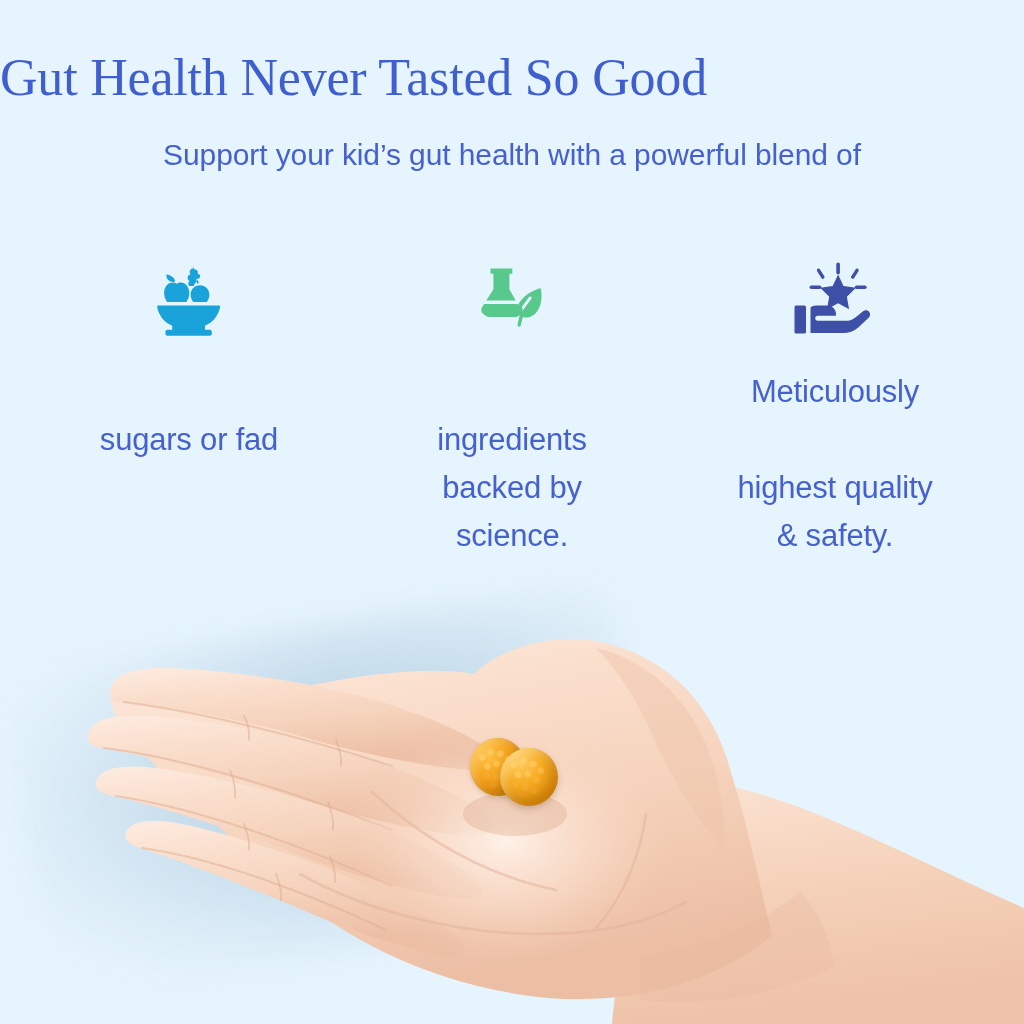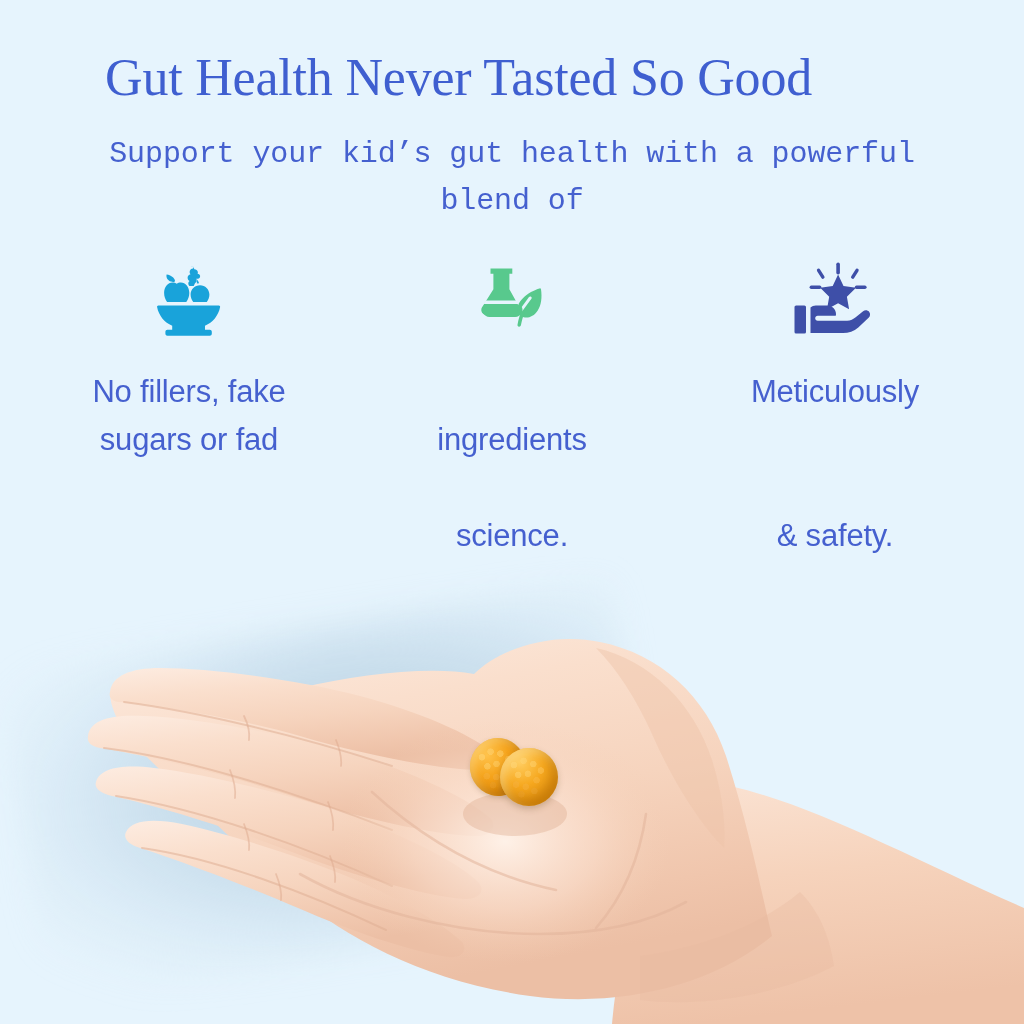--- a/index.html
+++ b/index.html
@@ -24,39 +24,39 @@
     background: #e6f4fd;
     overflow: hidden;
   }
 
   
   .headline {
     position: absolute;
     top: 48px;
     left: 0;
     width: 812px;
-    text-align: right;
+    text-align: left;
     font-family: "Liberation Serif", "DejaVu Serif", serif;
     font-size: 52px;
     line-height: 60px;
     font-weight: 400;
     color: #3f5fd0;
     letter-spacing: -0.2px;
     white-space: nowrap;
   }
 
   
   .subhead {
     position: absolute;
     top: 131px;
     left: 50%;
     transform: translateX(-50%);
     width: 900px;
     text-align: center;
-    font-family: Liberation Mono, monospace;
+    font-family: Liberation Sans, sans-serif;
     font-size: 30px;
     line-height: 47px;
     font-weight: 400;
     color: #4560cf;
     letter-spacing: -0.1px;
   }
   .subhead .line { display: block; }
 
   
   .features {
@@ -202,21 +202,21 @@
             <path d="M52 25.2c-5.2 0-9.4 4.1-9.4 9.4 0 2.8 1 5.3 2.6 7.4h13.6c1.6-2.1 2.6-4.6 2.6-7.4 0-5.3-4.2-9.4-9.4-9.4z"></path>
 
             <path d="M45.2 8.5c-2.1 0-3.6 1.6-3.6 3.5 0 .9.3 1.7.9 2.3-1.7.3-2.9 1.7-2.9 3.4 0 1.4.8 2.6 2 3.2-.8.6-1.3 1.5-1.3 2.6 0 1 .4 1.9 1.1 2.5h4.3c.6-1.7 1.6-3.2 2.9-4.4v-3.2c1.1.6 2.4.3 3.1-.7.8-1.1.5-2.6-.6-3.4-.5-.3-1-.5-1.5-.5.3-.6.4-1.3.2-2-.4-1.6-1.9-2.7-3.5-2.6-.3-1.8-1.9-2.9-3.6-2.6l2.5.1z"></path>
             <path d="M48.9 19.6c-.1 1.3-.1 2.6 0 3.9l2.2-.3c-.5-1.2-1-2.4-2.2-3.6z"></path>
 
             <path d="M10.4 45.4c-.9 0-1.5.8-1.3 1.7 1.6 8.6 7.4 15.6 15.1 18.6v4.1h-4.8c-1.1 0-2 .9-2 2v2c0 1.1.9 2 2 2h42.4c1.1 0 2-.9 2-2v-2c0-1.1-.9-2-2-2h-4.8v-4.1c7.7-3 13.5-10 15.1-18.6.2-.9-.4-1.7-1.3-1.7H10.4z"></path>
           </g>
         </svg>
       </div>
       <div class="feature-text">
-        <span>No fillers, fake</span><br>
+        <br>
         <span>sugars or fad</span><br>
         <br>
       </div>
     </div>
 
     <div class="feature">
       <div class="feature-icon">
         <svg width="82" height="80" viewBox="0 0 82 80" aria-hidden="true">
           <g fill="#58c98d">
 
@@ -228,21 +228,21 @@
 
             <path d="M68.6 28.4c.6-.3 1.3.1 1.4.8 1.2 8.4.3 16-3.4 21.5-3.6 5.5-9.1 7.7-13.9 6.5-1.7-.4-3-1.4-3.9-2.7l11.6-15.7c.5-.7.4-1.6-.3-2.1-.7-.5-1.6-.3-2.1.4L46.5 52.7c-.7-2.2-.5-4.7.5-7.2 2.1-5.3 7.4-10.1 13-13.4 3.1-1.8 6-3.1 8.6-3.7z"></path>
 
             <path d="M50 51.6c-1.3 3.9-2.6 8.3-3.5 13.1-.2 1 .5 1.9 1.5 2 .9.1 1.7-.5 1.9-1.4.9-4.6 2.1-8.9 3.4-12.6L50 51.6z"></path>
           </g>
         </svg>
       </div>
       <div class="feature-text">
         <br>
         <span>ingredients</span><br>
-        <br>
+        <span>backed by</span><br>
         <span>science.</span>
       </div>
     </div>
 
     <div class="feature">
       <div class="feature-icon">
         <svg width="88" height="80" viewBox="0 0 88 80" aria-hidden="true">
           <g fill="#3e4fa8">
 
             <rect x="45.3" y="2.5" width="3.6" height="12" rx="1.8"></rect>
@@ -255,21 +255,21 @@
 
             <rect x="3.5" y="45.5" width="11.5" height="28" rx="1.6"></rect>
 
             <path d="M19.5 47.6c1.4-1.4 3.3-2.2 5.3-2.2h11.6c4.7 0 8.6 3.8 8.6 8.5 0 .7-.1 1.3-.3 1.9h-18c-1.4 0-2.5 1.1-2.5 2.5s1.1 2.5 2.5 2.5h29.4c3.3 0 6.3-1.6 8.6-3.5l7.4-6.1c1.8-1.5 4.5-1.3 6 .5 1.5 1.8 1.3 4.4-.5 6L67.3 67.5c-4.3 3.6-9.7 5.6-15.3 5.6H19.5V47.6z"></path>
           </g>
         </svg>
       </div>
       <div class="feature-text">
         <span>Meticulously</span><br>
         <br>
-        <br>
+        <span>highest quality</span><br>
         <span>&amp; safety.</span>
       </div>
     </div>
 
   </div>
 
   <div class="photo">
 
     <div class="hand-shadow"></div>
 

